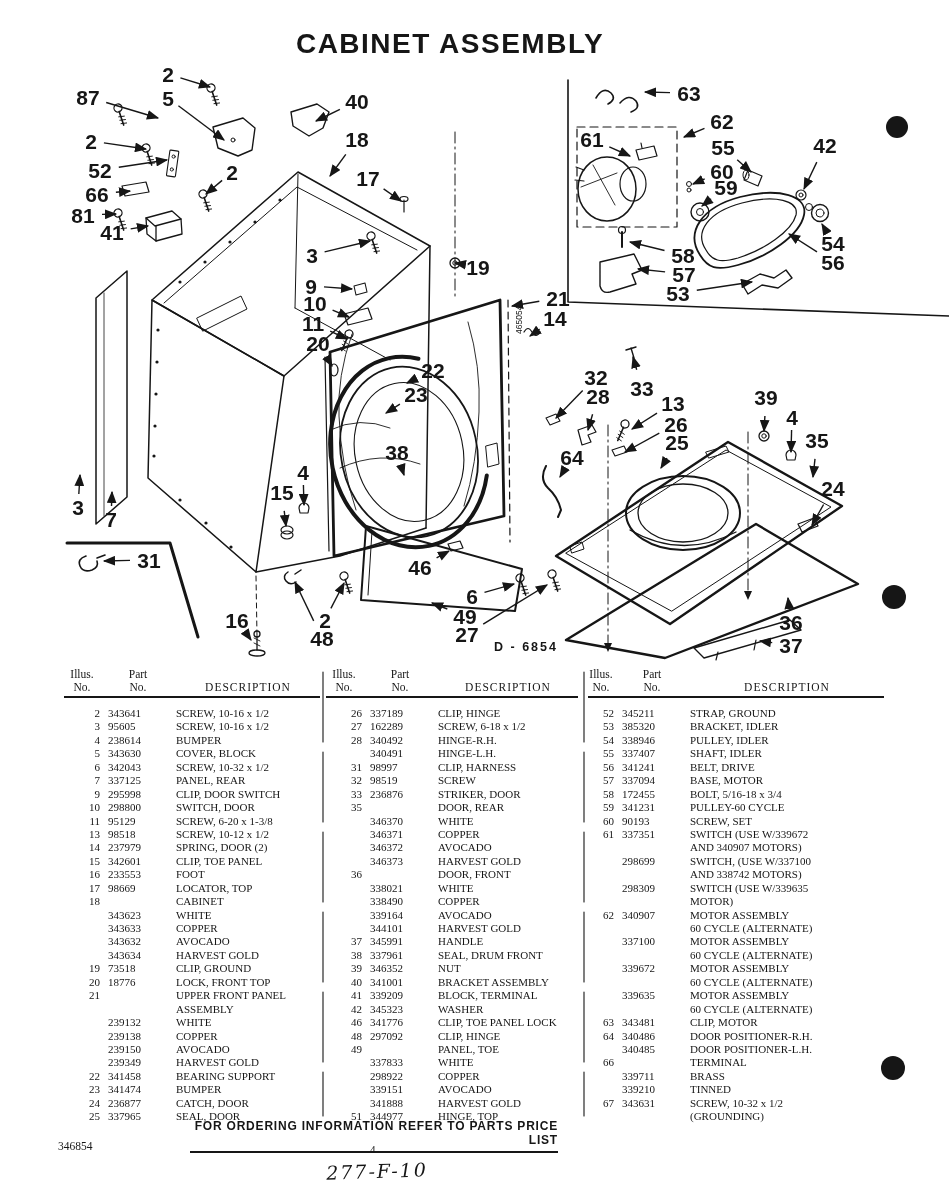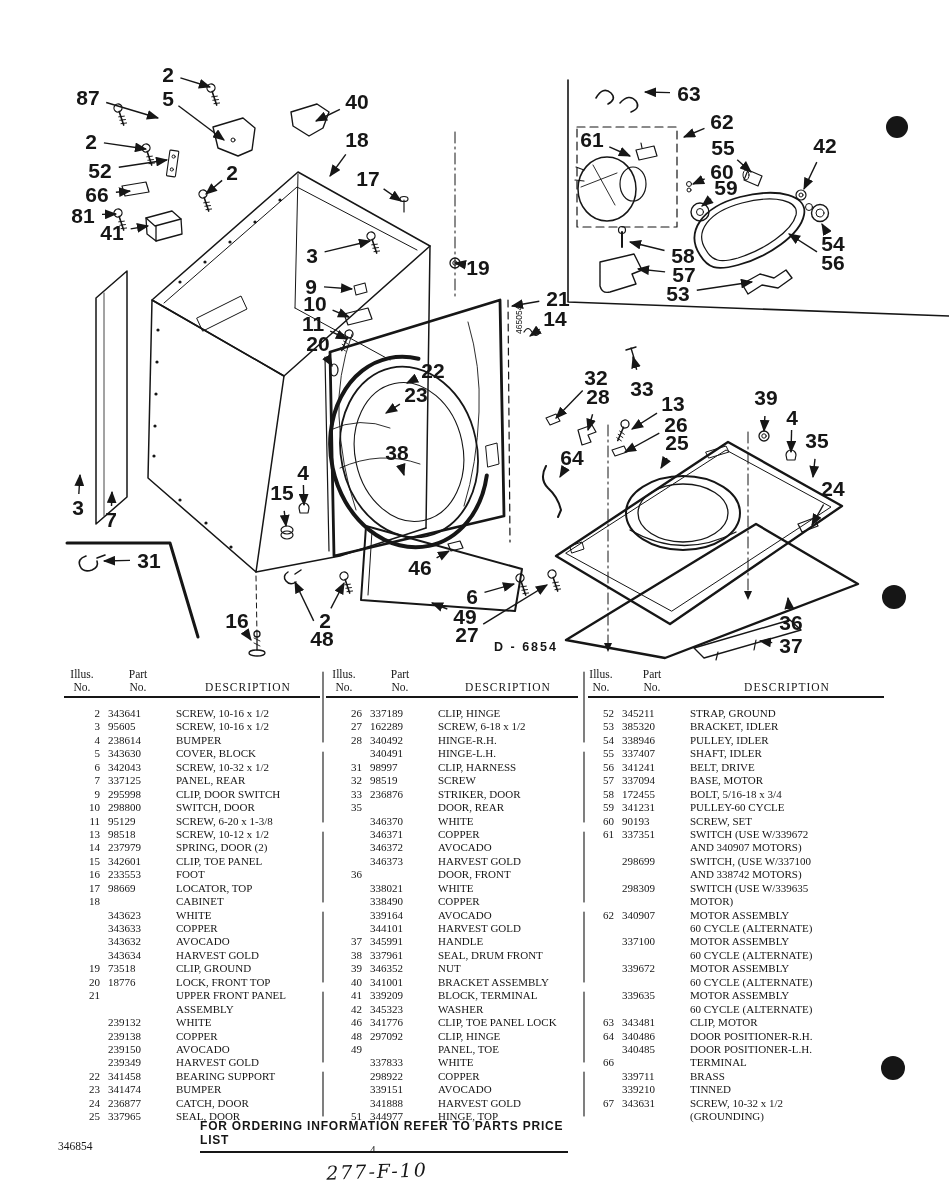--- a/index.html
+++ b/index.html
@@ -18,34 +18,35 @@
   .ph-row{display:grid;grid-template-columns:var(--g);column-gap:8px;
           font-size:11.5px;line-height:12.5px}
   .ph-row .h{text-align:center}
   .ph-desc{text-align:center;letter-spacing:1px}
   .phead{border-bottom:2px solid #161616;padding-bottom:3px;margin-bottom:9px}
   .prow{display:grid;grid-template-columns:var(--g);column-gap:8px;height:13.45px;
         font-size:11px;line-height:13.4px;white-space:nowrap}
   .ci{text-align:right}
   .diagram-num{position:absolute;left:478px;top:640px;width:96px;text-align:center;
                font:bold 12.5px "Liberation Sans",sans-serif;letter-spacing:2px}
-  .foot-note{position:absolute;left:200px;top:1119px;width:368px;text-align:left;
+  .foot-note{position:absolute;left:190px;top:1119px;width:368px;text-align:right;
              font:bold 12px "Liberation Sans",sans-serif;letter-spacing:.8px;
              border-bottom:2px solid #161616;padding-bottom:4px}
   .doc-num{position:absolute;left:58px;top:1140px;font-size:11.5px}
   .page-num{position:absolute;left:370px;top:1143px;font-size:11px}
   .handwritten{position:absolute;left:322px;top:1160px;width:110px;text-align:center;
                font-family:"DejaVu Serif",serif;font-style:italic;font-size:19px;
                letter-spacing:2px;transform:rotate(-2deg)}
 </style>
 </head>
 <body>
 
 <div class="page">
 
+  <h1 class="title">CABINET ASSEMBLY</h1>
 
   <svg class="art" viewBox="0 0 949 1200" width="949" height="1200" xmlns="http://www.w3.org/2000/svg">
     <defs>
       <marker id="arrow" viewBox="0 0 10 8" refX="9" refY="4" markerWidth="9" markerHeight="7" orient="auto">
         <path d="M0,0 L10,4 L0,8 z" fill="#161616"></path>
       </marker>
       <g id="sym-screw">
         <circle r="4" cx="0" cy="0" fill="none" stroke="#161616" stroke-width="1.3"></circle>
         <line x1="3" y1="2" x2="15" y2="10" stroke="#161616" stroke-width="1.6"></line>
         <path d="M6,6.5 l4,-4 M9,8.5 l4,-4 M12,10.5 l4,-4" fill="none" stroke="#161616" stroke-width="0.9"></path>

